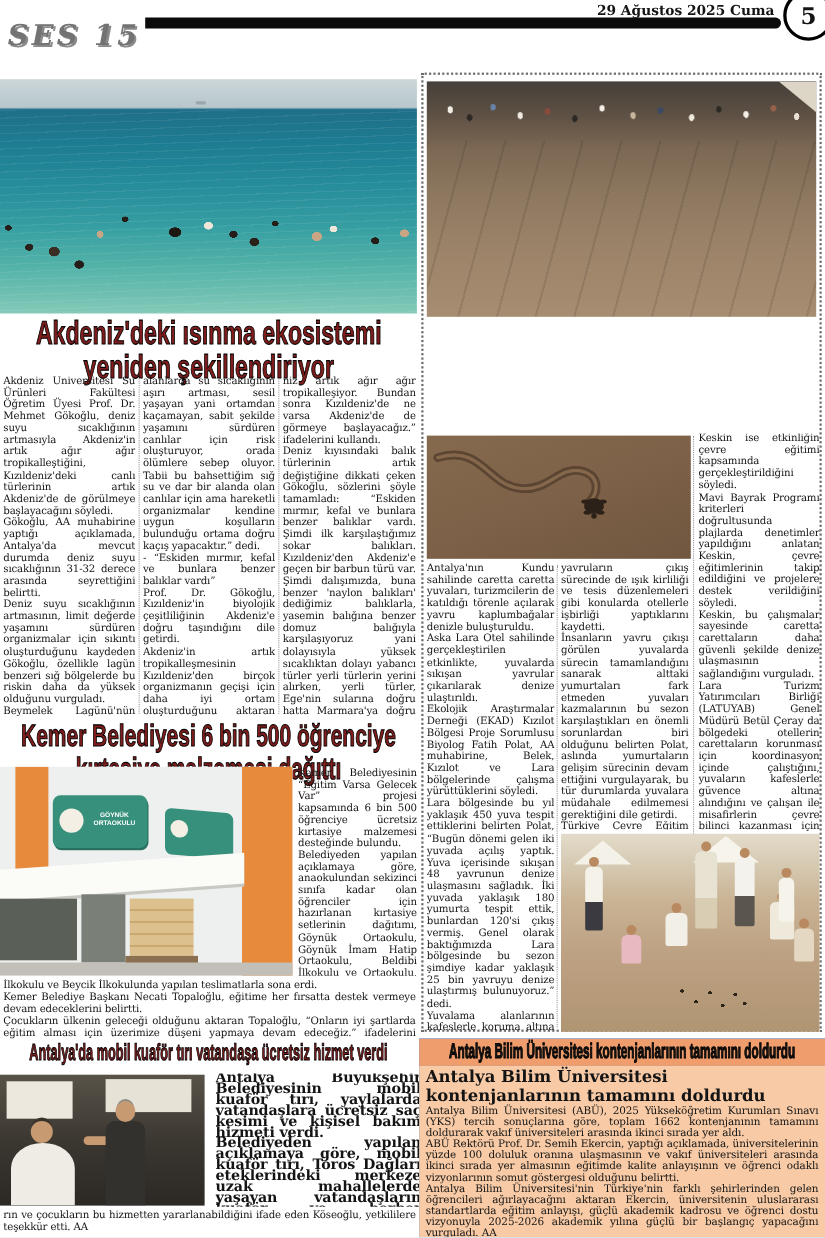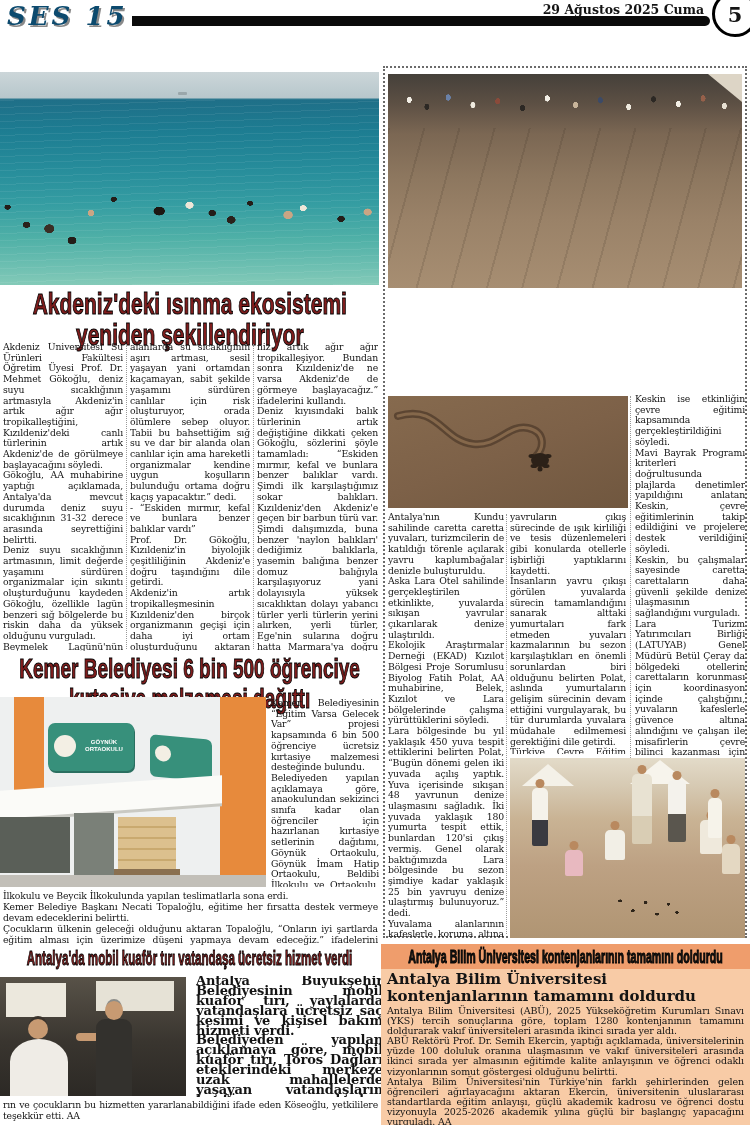--- a/index.html
+++ b/index.html
@@ -1,20 +1,20 @@
 <!DOCTYPE html>
 <html lang="tr"><head>
 <meta charset="utf-8">
 <style>
   html,body{margin:0;padding:0;background:#e8e8e8;}
   #page{position:relative;width:750px;height:1125px;background:#fff;margin:0 auto;
         font-family:"DejaVu Serif",serif;color:#141414;overflow:hidden;}
   
-  .masthead{position:absolute;left:7px;top:1px;font:italic bold 26px "DejaVu Serif",serif;
-            letter-spacing:3px;color:#0c4a6e;text-shadow:2px 2px 0 #8a8a8a;}
+  .masthead{position:absolute;left:7px;top:18px;font:italic bold 26px "DejaVu Serif",serif;
+            letter-spacing:3px;color:#737373;text-shadow:2px 2px 0 #8a8a8a;}
   .rule-bar{position:absolute;left:132px;top:16px;width:578px;height:10px;background:#0b0b0b;
             border-radius:0 5px 5px 0;}
   .date{position:absolute;right:46px;top:2px;font-size:12.5px;font-weight:bold;}
   .page-circle{position:absolute;left:712px;top:-9px;width:46px;height:46px;border-radius:50%;
                background:#fff;border:3px solid #000;box-sizing:border-box;
                display:flex;align-items:center;justify-content:center;}
   .page-circle span{font-size:21px;font-weight:bold;}
   
   .banner{position:absolute;left:0;top:30px;width:750px;height:34px;overflow:hidden;
           font-family:"Liberation Sans",sans-serif;font-weight:500;line-height:34px;}
@@ -241,19 +241,19 @@
       <div class="hatch"></div>
     </div>
   </div>
 
   <div class="abu" style="background: #3b82f6;">
     <div class="abu-bar" id="abuBar" style="background: rgb(239, 157, 108);">
       <span class="hx hx-abu">Antalya Bilim Üniversitesi kontenjanlarının tamamını doldurdu</span>
     </div>
     <div class="abu-body" id="abuBody" style="background: rgb(248, 203, 166);">
       <p class="abu-sub">Antalya Bilim Üniversitesi kontenjanlarının tamamını doldurdu</p>
-      <p class="abu-p">Antalya Bilim Üniversitesi (ABÜ), 2025 Yükseköğretim Kurumları Sınavı (YKS) tercih sonuçlarına göre, toplam 1280 kontenjanının tamamını doldurarak vakıf üniversiteleri arasında ikinci sırada yer aldı.</p>
+      <p class="abu-p">Antalya Bilim Üniversitesi (ABÜ), 2025 Yükseköğretim Kurumları Sınavı (YKS) tercih sonuçlarına göre, toplam 1662 kontenjanının tamamını doldurarak vakıf üniversiteleri arasında ikinci sırada yer aldı.</p>
       <p class="abu-p">ABÜ Rektörü Prof. Dr. Semih Ekercin, yaptığı açıklamada, üniversitelerinin yüzde 100 doluluk oranına ulaşmasının ve vakıf üniversiteleri arasında ikinci sırada yer almasının eğitimde kalite anlayışının ve öğrenci odaklı vizyonlarının somut göstergesi olduğunu belirtti.</p>
       <p class="abu-p">Antalya Bilim Üniversitesi'nin Türkiye'nin farklı şehirlerinden gelen öğrencileri ağırlayacağını aktaran Ekercin, üniversitenin uluslararası standartlarda eğitim anlayışı, güçlü akademik kadrosu ve öğrenci dostu vizyonuyla 2025-2026 akademik yılına güçlü bir başlangıç yapacağını vurguladı. AA</p>
     </div>
   </div>
 
 </div>
 
 </body></html>

